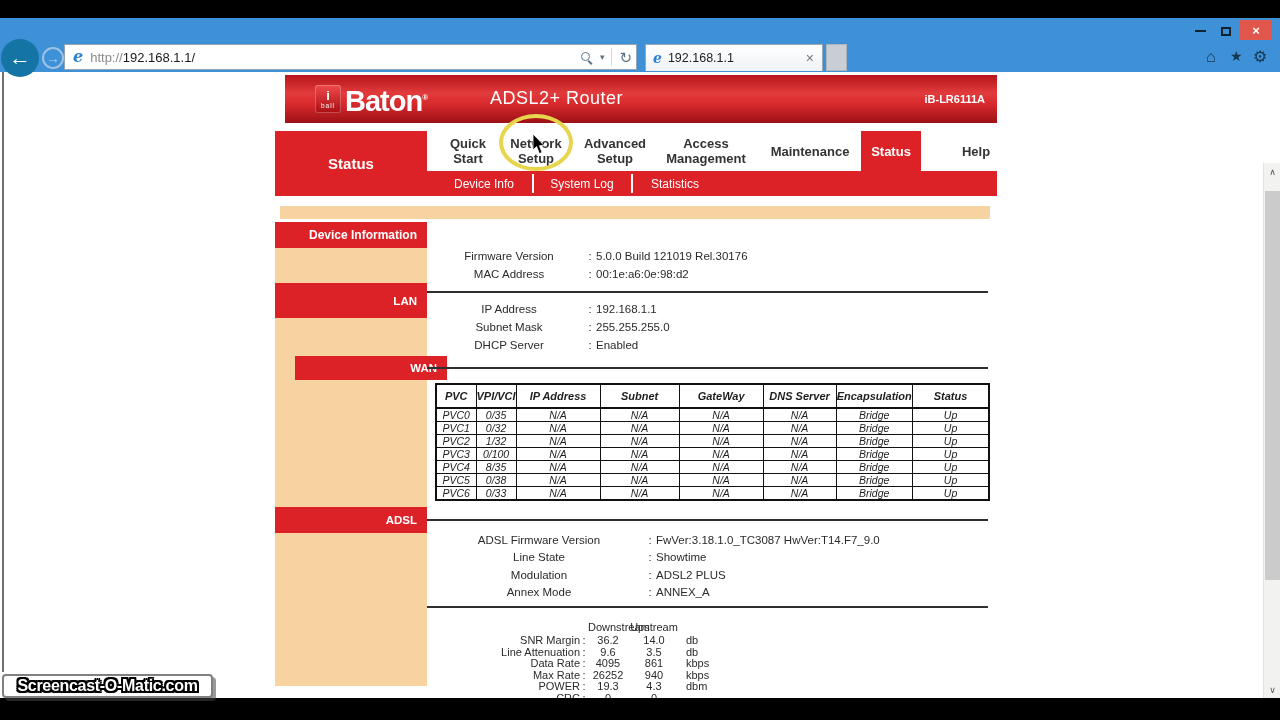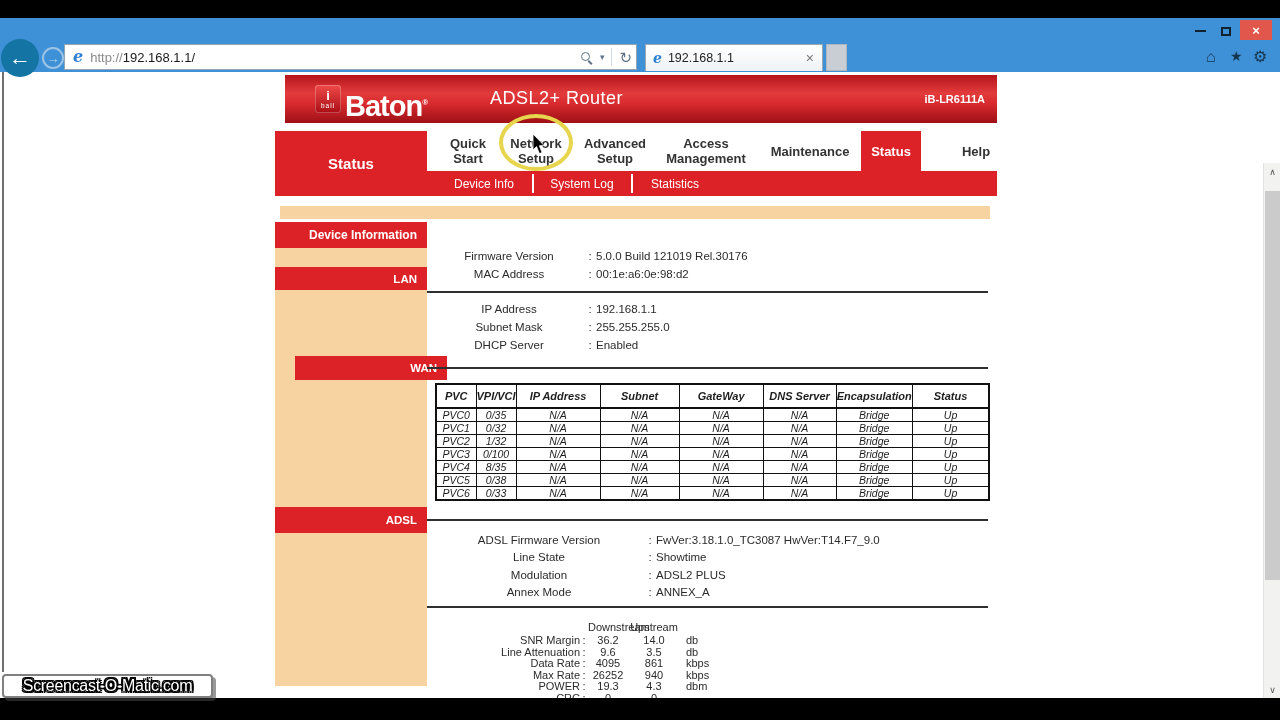--- a/index.html
+++ b/index.html
@@ -45,21 +45,21 @@
   
   .left-edge{left:2px;top:72px;width:2px;height:600px;background:#6f6f6f;z-index:1;}
 
   
   .site-header{left:285px;top:75px;width:712px;height:48px;z-index:2;
     background:linear-gradient(180deg,#b5151b 0%,#e23b3c 38%,#d82a2e 60%,#9d1015 100%);}
   .logo-box{left:30px;top:10px;width:26px;height:28px;border-radius:3px;background:linear-gradient(180deg,#ef4a4a,#a90e14);
     display:flex;flex-direction:column;align-items:center;justify-content:center;color:#fff;box-shadow:inset 0 0 0 1px rgba(255,255,255,.25);}
   .logo-i{font-size:13px;font-weight:bold;line-height:12px;}
   .logo-ball{font-size:6.5px;letter-spacing:1px;line-height:7px;}
-  .brand{left:60px;top:6px;color:#fff;font-size:29px;font-weight:bold;letter-spacing:-1px;line-height:44px;}
+  .brand{left:60px;top:6px;color:#fff;font-size:29px;font-weight:bold;letter-spacing:-1px;line-height:34px;}
   .brand sup{font-size:8px;}
   .product{left:205px;top:13px;color:#fff;font-size:18px;letter-spacing:.5px;}
   .model{right:12px;top:18px;color:#fff;font-size:11px;font-weight:bold;}
 
   
   .nav-red{background:#dc2127;}
   .panel-title{left:275px;top:131px;width:152px;height:65px;z-index:2;color:#fff;font-size:15px;font-weight:bold;
     display:flex;align-items:center;justify-content:center;}
   .menu-item{top:131px;height:40px;z-index:2;display:flex;flex-direction:column;align-items:center;justify-content:center;
     font-size:13px;font-weight:bold;color:#333;line-height:15px;text-align:center;}
@@ -68,21 +68,21 @@
   .sub-item{top:173px;height:21px;z-index:3;color:#fff;font-size:12px;display:flex;align-items:center;justify-content:center;}
   .sub-sep{top:174px;width:2px;height:19px;background:#fff;z-index:3;}
 
   
   .peach{background:#f7d3a2;}
   .top-strip{left:280px;top:206px;width:710px;height:13px;z-index:1;}
   .sidebar{left:275px;top:222px;width:152px;height:464px;z-index:1;}
   .side-block{position:absolute;left:0;width:152px;background:#dc2127;color:#fff;font-weight:bold;
     display:flex;align-items:center;justify-content:flex-end;padding-right:10px;}
   .sb0{top:0;height:26px;font-size:12px;}
-  .sb1{top:45px;height:23px;font-size:11.5px;}
+  .sb1{top:61px;height:35px;font-size:11.5px;}
   .sb2{top:134px;height:24px;font-size:11.5px;margin-left:20px;}
   .sb3{top:285px;height:26px;font-size:11.5px;}
   .hline{height:2px;background:#2f2f2f;z-index:1;}
 
   .kv{z-index:1;font-size:11.5px;color:#2b2b2b;}
   .kvr{display:flex;align-items:center;}
   .kv .kvr{height:18px;}
   .kv.adsl .kvr{height:17.5px;}
   .kvl{width:150px;text-align:center;}
   .kv.adsl .kvl{width:210px;}
@@ -112,21 +112,21 @@
     color:#555;font-size:9px;}
   .sc-up{top:0;}
   .sc-down{bottom:0;}
   .sc-thumb{position:absolute;left:1px;top:28px;width:15px;height:389px;background:#cbcbcb;}
 
   
   .halo{left:499px;top:114px;width:74px;height:57px;border:4px solid #e7d54e;border-radius:50%;z-index:50;}
   .cursor{left:532px;top:134px;z-index:51;}
   .watermark{left:2px;top:674px;width:211px;height:24px;background:#fff;border:2px solid #808080;border-radius:4px;
     box-shadow:3px 3px 0 rgba(70,70,70,.55);display:flex;align-items:center;justify-content:center;z-index:45;}
-  .watermark span{font-size:16px;font-weight:normal;color:#fff;letter-spacing:-.3px;
+  .watermark span{font-size:16px;font-weight:bold;color:#fff;letter-spacing:-.3px;
     text-shadow:-2px -2px 0 #000,2px -2px 0 #000,-2px 2px 0 #000,2px 2px 0 #000,0 2px 0 #000,2px 0 0 #000,0 -2px 0 #000,-2px 0 0 #000;}
 </style>
 </head>
 <body>
 
 <div class="screen">
 
   <div class="abs bar-top"></div>
 
   <div class="abs chrome"></div>

